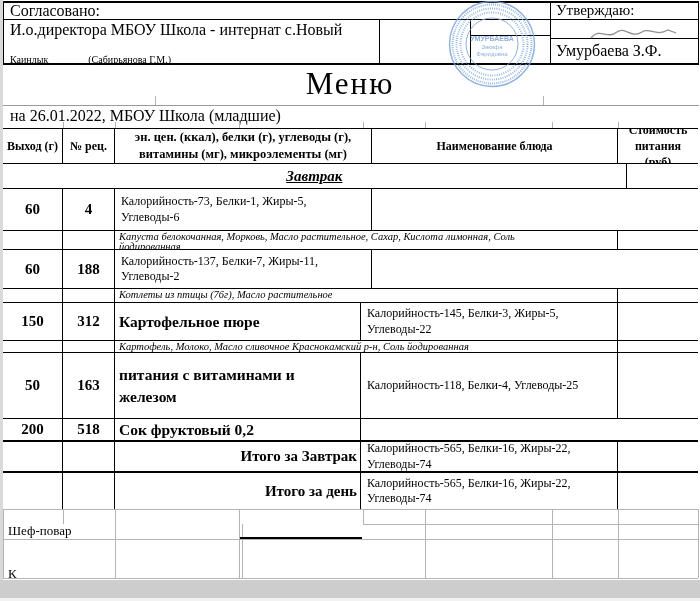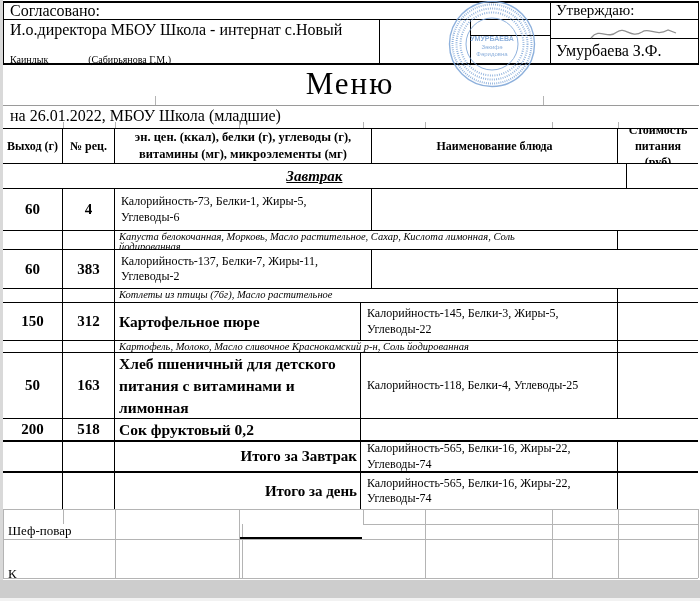--- a/index.html
+++ b/index.html
@@ -125,21 +125,21 @@
     <div class="td cB"></div>
     <div class="td cCD ingr">
       <div>Капуста белокочанная, Морковь, Масло растительное, Сахар, Кислота лимонная, Соль</div>
       <div>йодированная</div>
     </div>
     <div class="td cE"></div>
   </div>
 
   <div class="tr rd2">
     <div class="td cA num">60</div>
-    <div class="td cB num">383</div>
+    <div class="td cB num">188</div>
     <div class="td cD nutr">
       <div>Калорийность-137, Белки-7, Жиры-11,</div>
       <div>Углеводы-2</div>
     </div>
     <div class="td cE"></div>
   </div>
   <div class="tr ri2">
     <div class="td cA"></div>
     <div class="td cB"></div>
     <div class="td cCD ingr">
@@ -166,23 +166,22 @@
     <div class="td cCD ingr">
       <div>Картофель, Молоко, Масло сливочное Краснокамский р-н, Соль йодированная</div>
     </div>
     <div class="td cE"></div>
   </div>
 
   <div class="tr rd4">
     <div class="td cA num">50</div>
     <div class="td cB num">163</div>
     <div class="td cC dish">
-      <div>Хлеб пшеничный для детского</div>
       <div>питания с витаминами и</div>
-      <div>лимонная</div>
+      <div>железом</div>
     </div>
     <div class="td cD nutr">
       <div>Калорийность-118, Белки-4, Углеводы-25</div>
     </div>
     <div class="td cE"></div>
   </div>
 
   <div class="tr rd5">
     <div class="td cA num">200</div>
     <div class="td cB num">518</div>

